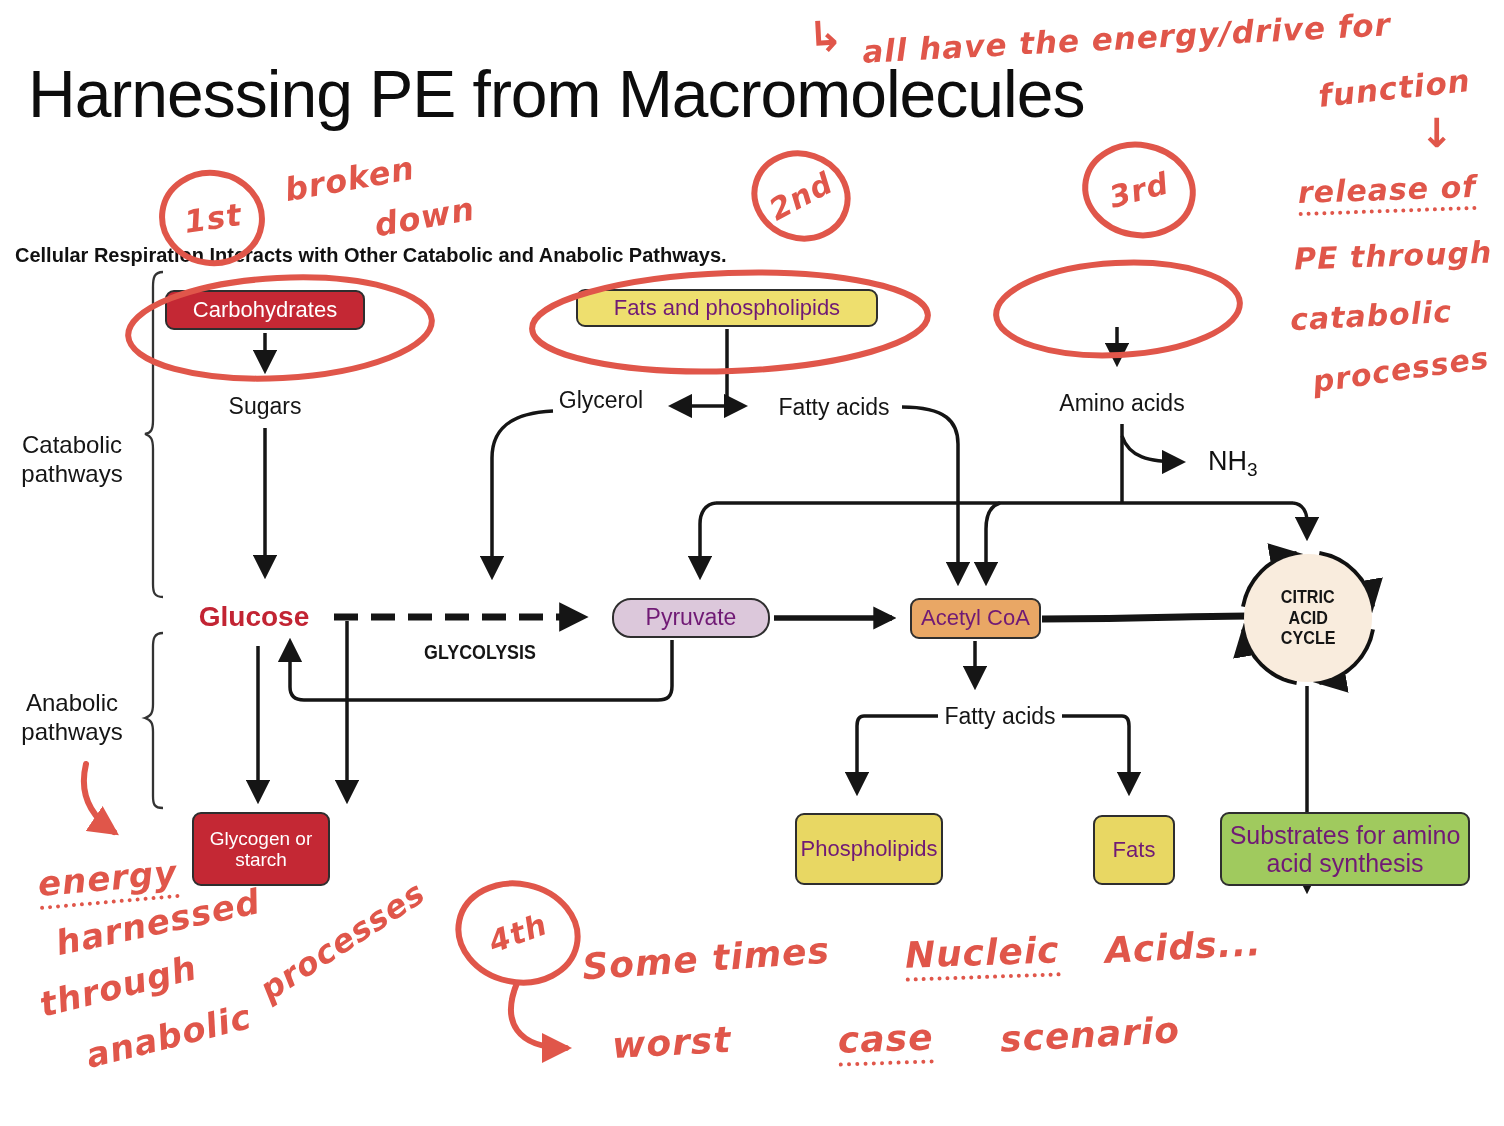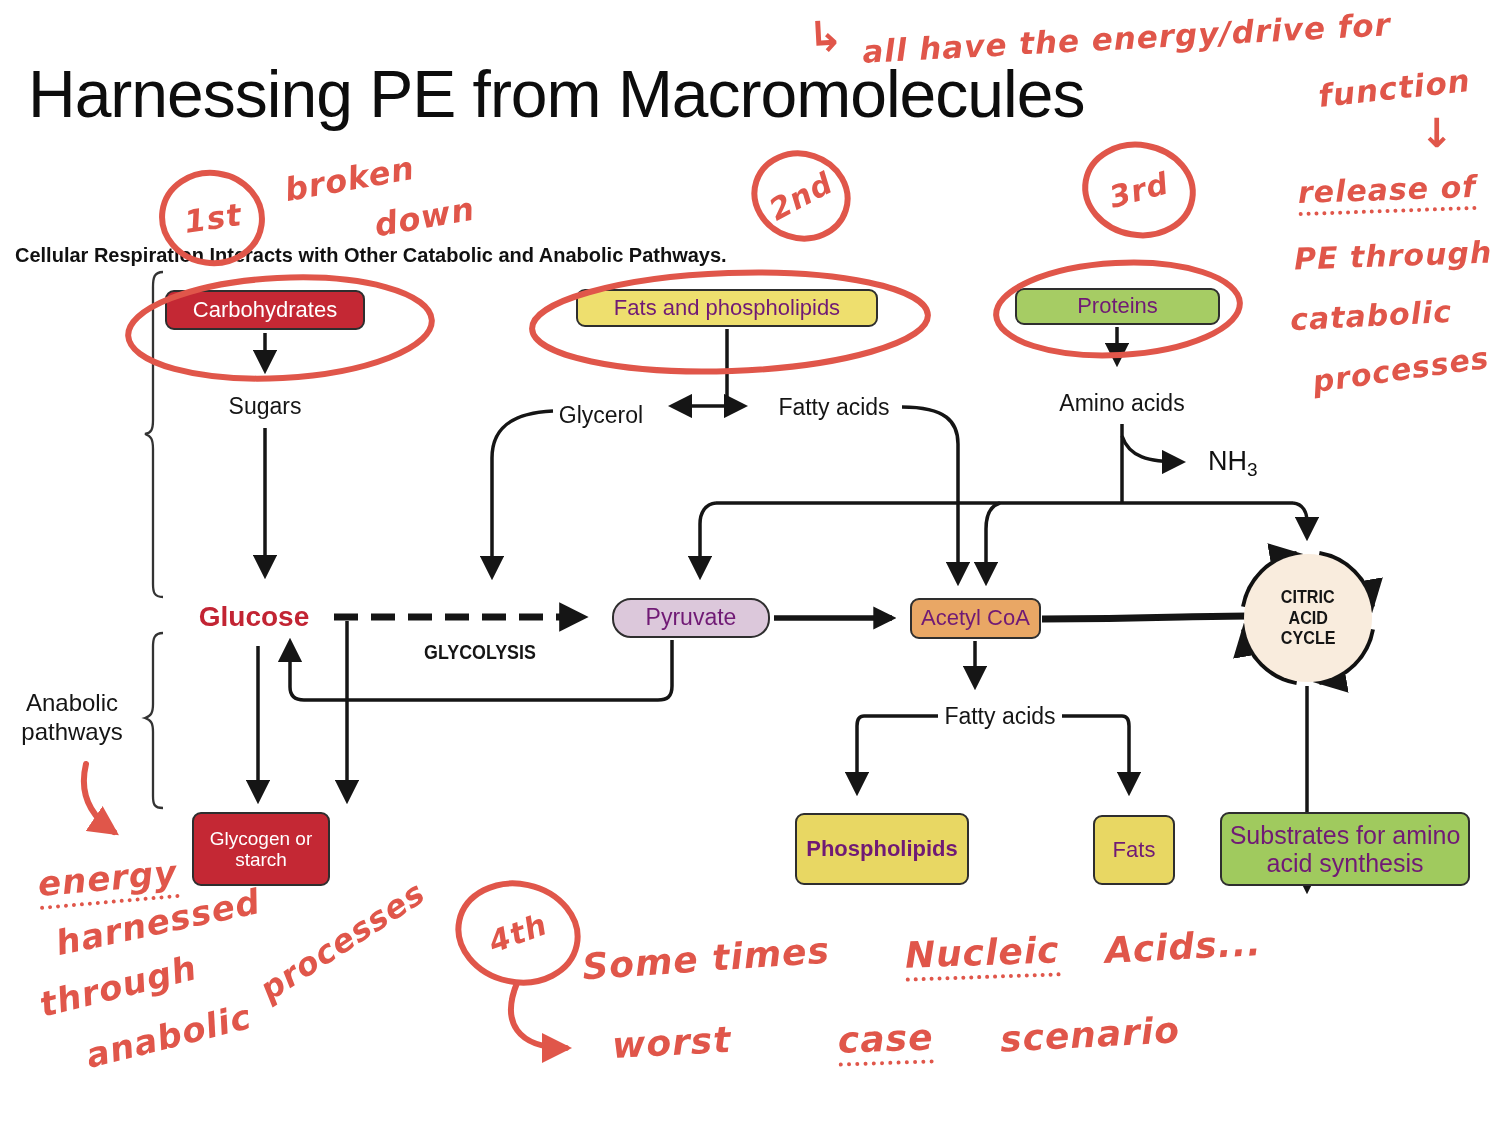--- a/index.html
+++ b/index.html
@@ -101,49 +101,49 @@
 
     <path d="M672 640 L672 686 C672 697 667 700 658 700 L304 700 C294 700 290 695 290 687 L290 642" stroke="#151515" stroke-width="3.5" fill="none" marker-end="url(#mA)"></path>
 
     <path d="M163 272 C154 272 153 278 153 287 L153 420 C153 430 151 433 145 434 C151 436 153 439 153 449 L153 584 C153 592 154 597 163 597" stroke="#333" stroke-width="2.3" fill="none"></path>
     <path d="M163 633 C154 633 153 639 153 647 L153 704 C153 713 151 716 145 718 C151 720 153 723 153 732 L153 796 C153 804 154 808 163 808" stroke="#333" stroke-width="2.3" fill="none"></path>
   </svg>
 
   <div class="title">Harnessing PE from Macromolecules</div>
   <div class="caption">Cellular Respiration Interacts with Other Catabolic and Anabolic Pathways.</div>
 
+  <div class="pathlbl" style="left:8px;top:430px;">Catabolic pathways</div>
   <div class="pathlbl" style="left:8px;top:688px;">Anabolic pathways</div>
 
   <div class="box red" style="left:165px;top:290px;width:200px;height:40px;">Carbohydrates</div>
   <div class="box yellow" style="left:576px;top:289px;width:302px;height:38px;">Fats and phospholipids</div>
-  <div class="box green" style="left:1015px;top:288px;width:205px;height:37px;">Proteins</div>
 
   <div class="lbl" style="left:265px;top:406px;">Sugars</div>
-  <div class="lbl" style="left:601px;top:415px;">Glycerol</div>
+  <div class="lbl" style="left:601px;top:400px;">Glycerol</div>
   <div class="lbl" style="left:834px;top:407px;">Fatty acids</div>
   <div class="lbl" style="left:1122px;top:403px;">Amino acids</div>
 
   <div class="nh3"><span>NH</span><sub>3</sub></div>
 
   <div class="glucose" style="left:254px;top:617px;">Glucose</div>
   <div class="cond" style="left:480px;top:652px;">GLYCOLYSIS</div>
 
   <div class="box lavender" style="left:612px;top:598px;width:158px;height:40px;font-size:23px;border-radius:19px;">Pyruvate</div>
   <div class="box orange" style="left:910px;top:598px;width:131px;height:41px;">Acetyl CoA</div>
 
   <div class="citric">
     <span>CITRIC</span>
     <span>ACID</span>
     <span>CYCLE</span>
   </div>
 
   <div class="lbl" style="left:1000px;top:716px;">Fatty acids</div>
 
   <div class="box red" style="left:192px;top:812px;width:138px;height:74px;font-size:19px;">Glycogen or starch</div>
-  <div class="box yellow2" style="left:795px;top:813px;width:174px;height:72px;font-weight:bold;">Phospholipids</div>
+  <div class="box yellow2" style="left:795px;top:813px;width:148px;height:72px;">Phospholipids</div>
   <div class="box yellow2" style="left:1093px;top:815px;width:82px;height:70px;">Fats</div>
   <div class="box green2" style="left:1220px;top:812px;width:250px;height:74px;font-size:25px;">Substrates for amino acid synthesis</div>
 
   <svg class="layer" width="1504" height="1126">
     <defs>
       <marker id="mR2" markerWidth="5" markerHeight="5" refX="4" refY="2.5" orient="auto">
         <path d="M0 0 L5 2.5 L0 5 z" fill="#e0564a"></path>
       </marker>
     </defs>
     <ellipse cx="280" cy="328" rx="152" ry="50" transform="rotate(-3 280 328)" fill="none" stroke="#e0564a" stroke-width="6" stroke-linecap="round"></ellipse>

